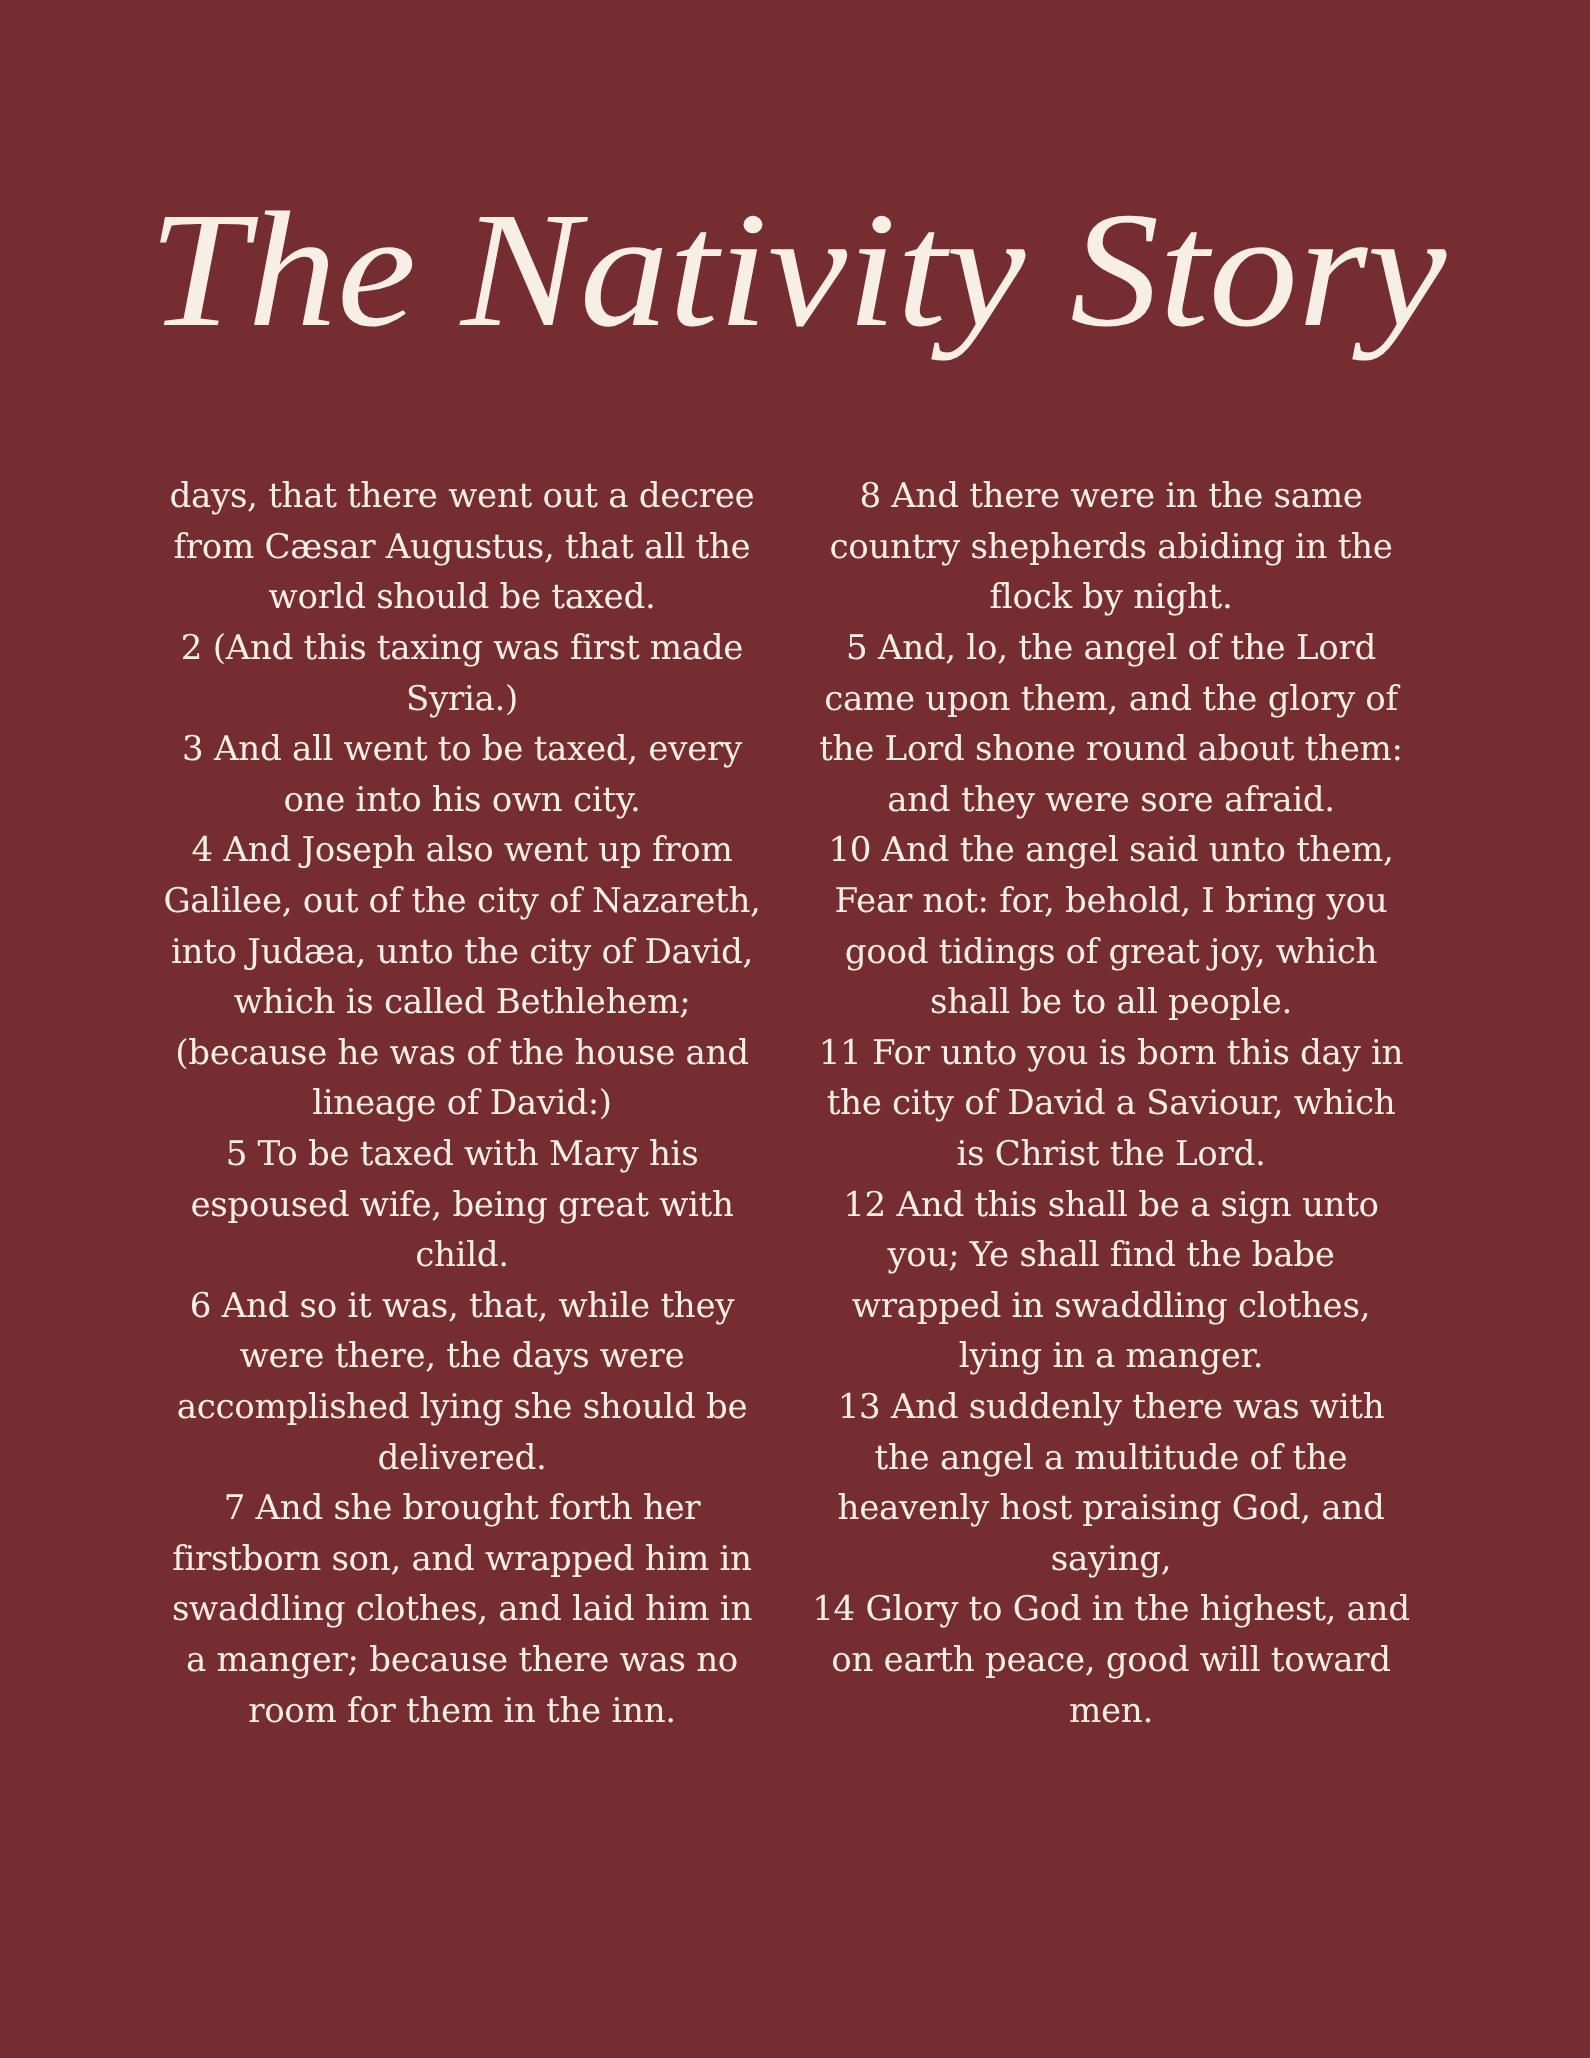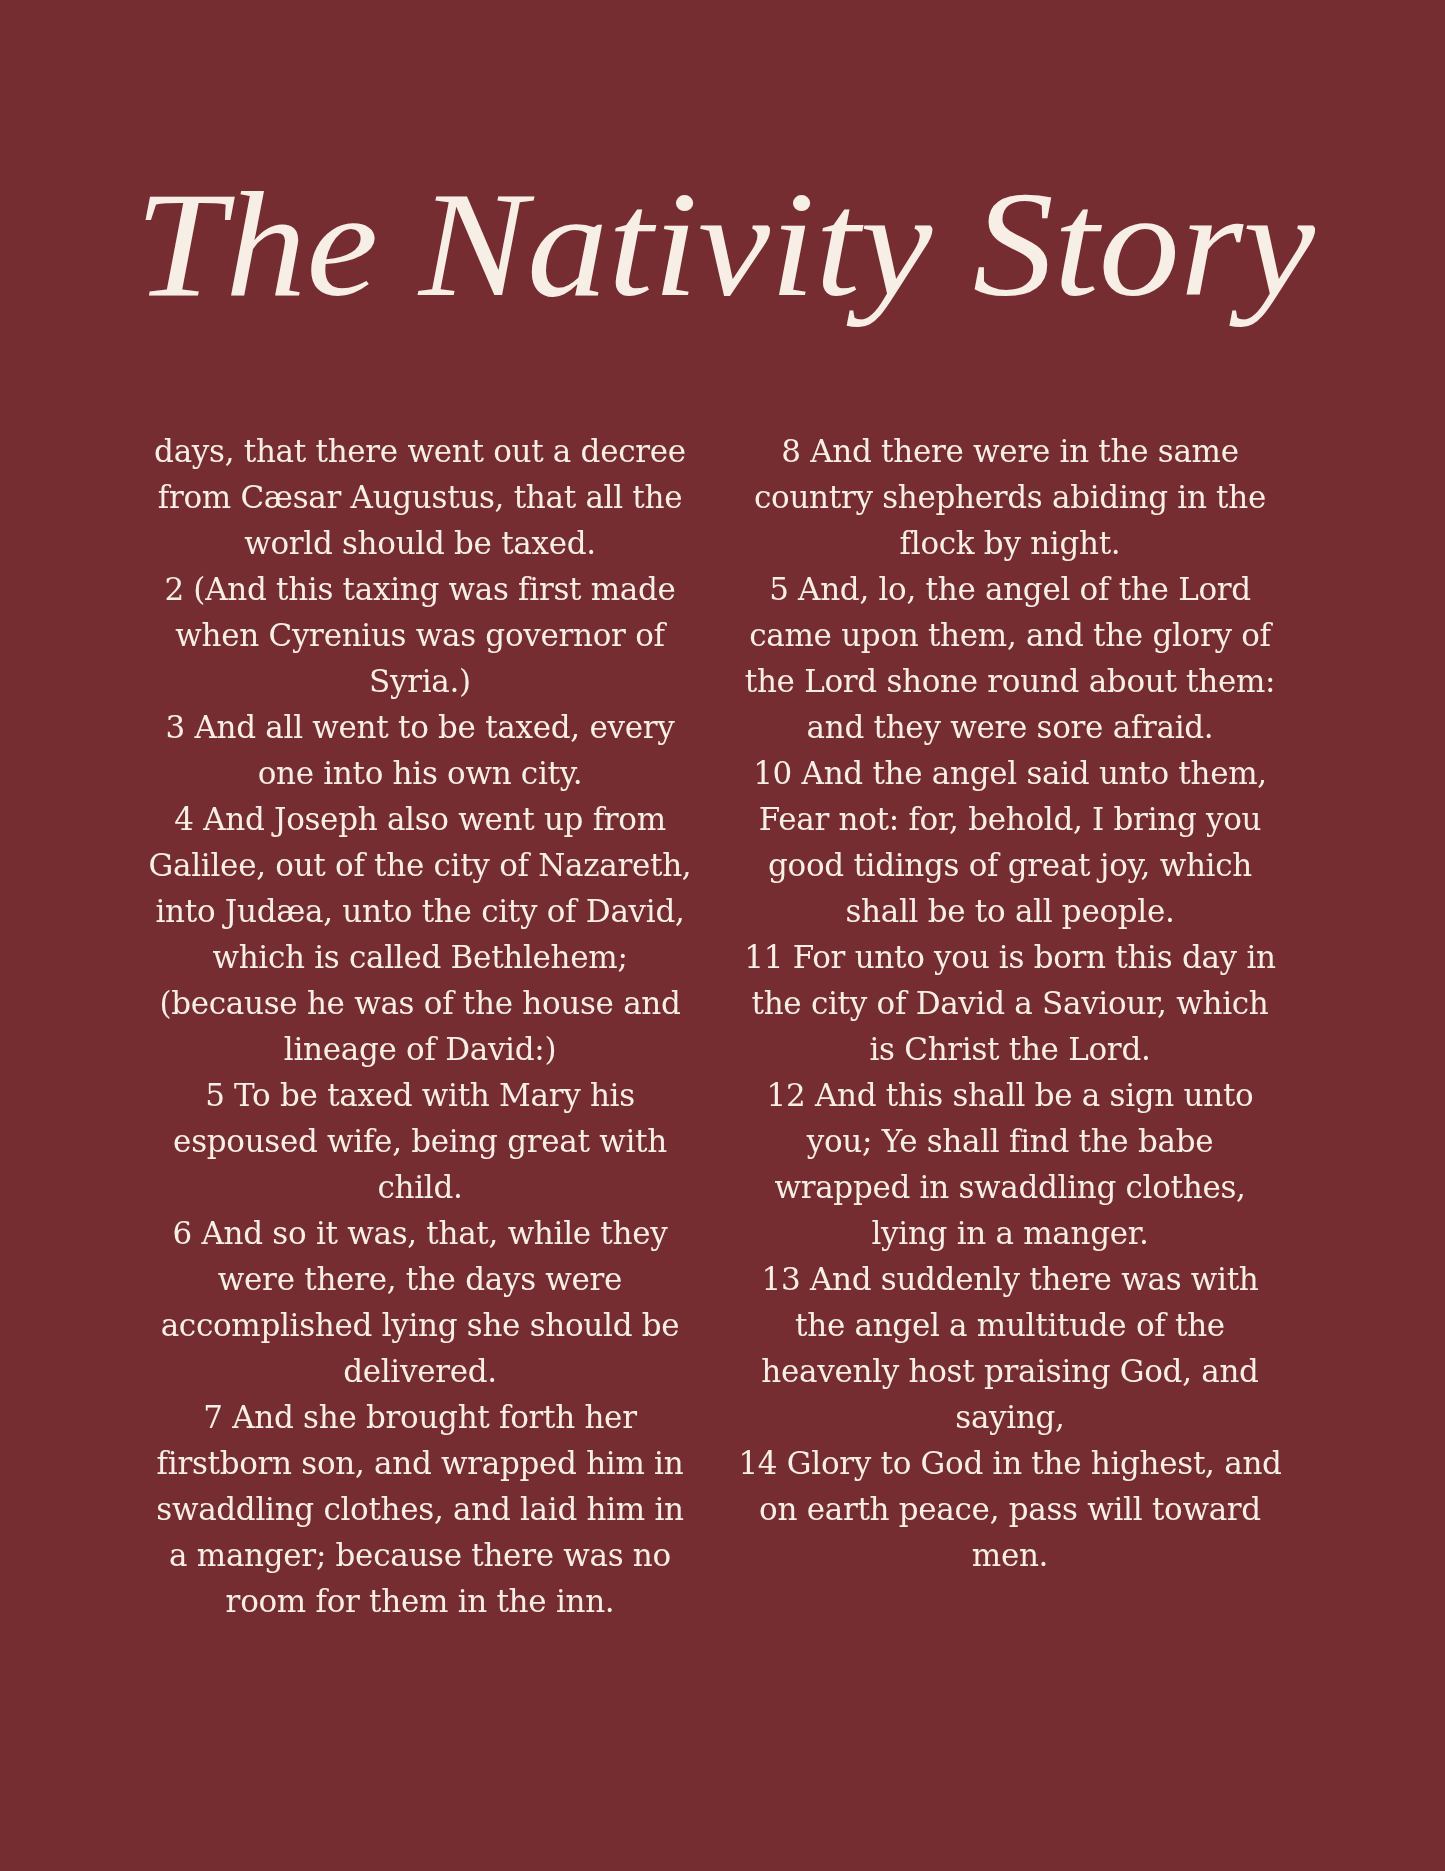--- a/index.html
+++ b/index.html
@@ -50,21 +50,20 @@
   <svg width="1250" height="300" viewBox="0 0 1250 300">
     <text class="title-text" x="625" y="185" text-anchor="middle" font-size="150" fill="#f7efe6" textLength="1180" lengthAdjust="spacingAndGlyphs">The Nativity Story</text>
   </svg>
 </div>
 
 <div class="column col-left" id="col-0">
     <span class="line">days, that there went out a decree</span>
     <span class="line">from Cæsar Augustus, that all the</span>
     <span class="line">world should be taxed.</span>
     <span class="line">2 (And this taxing was first made</span>
-    <span class="line">when Cyrenius was governor of</span>
     <span class="line">Syria.)</span>
     <span class="line">3 And all went to be taxed, every</span>
     <span class="line">one into his own city.</span>
     <span class="line">4 And Joseph also went up from</span>
     <span class="line">Galilee, out of the city of Nazareth,</span>
     <span class="line">into Judæa, unto the city of David,</span>
     <span class="line">which is called Bethlehem;</span>
     <span class="line">(because he was of the house and</span>
     <span class="line">lineage of David:)</span>
     <span class="line">5 To be taxed with Mary his</span>
@@ -97,15 +96,15 @@
     <span class="line">is Christ the Lord.</span>
     <span class="line">12 And this shall be a sign unto</span>
     <span class="line">you; Ye shall find the babe</span>
     <span class="line">wrapped in swaddling clothes,</span>
     <span class="line">lying in a manger.</span>
     <span class="line">13 And suddenly there was with</span>
     <span class="line">the angel a multitude of the</span>
     <span class="line">heavenly host praising God, and</span>
     <span class="line">saying,</span>
     <span class="line">14 Glory to God in the highest, and</span>
-    <span class="line">on earth peace, pass will toward</span>
+    <span class="line">on earth peace, good will toward</span>
     <span class="line">men.</span>
   </div>
 
 </body></html>

